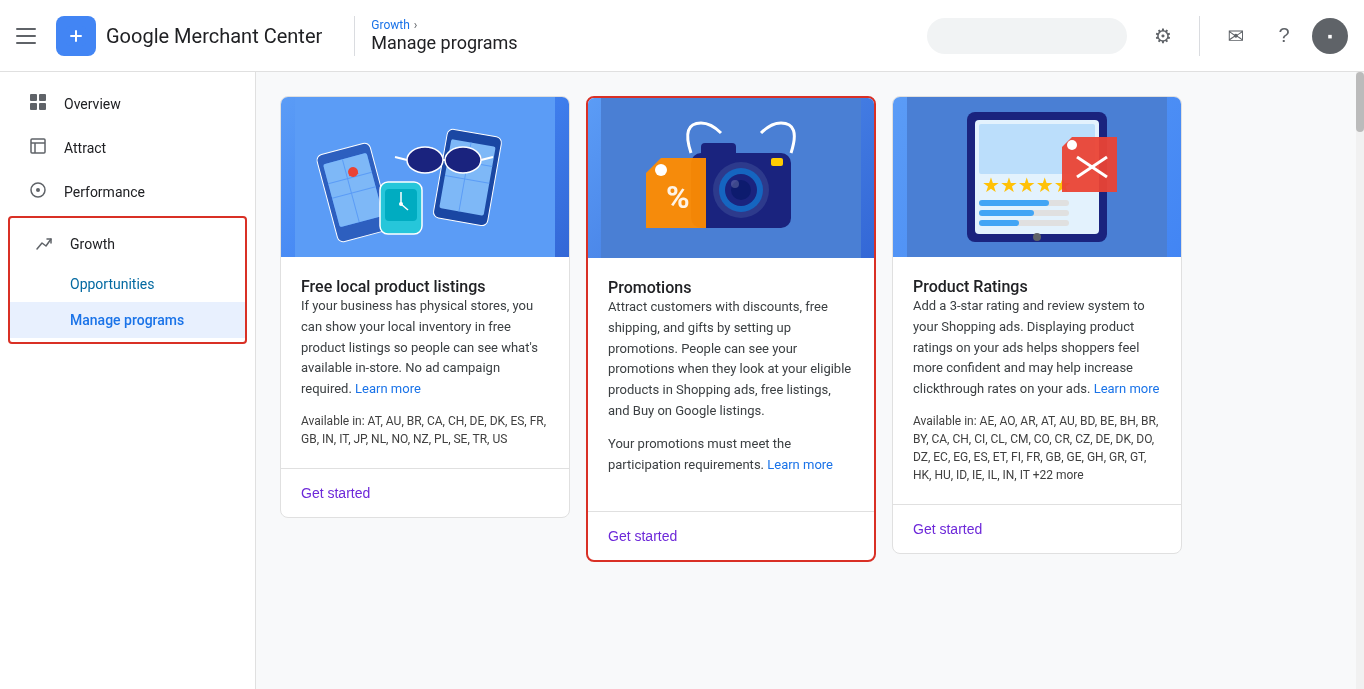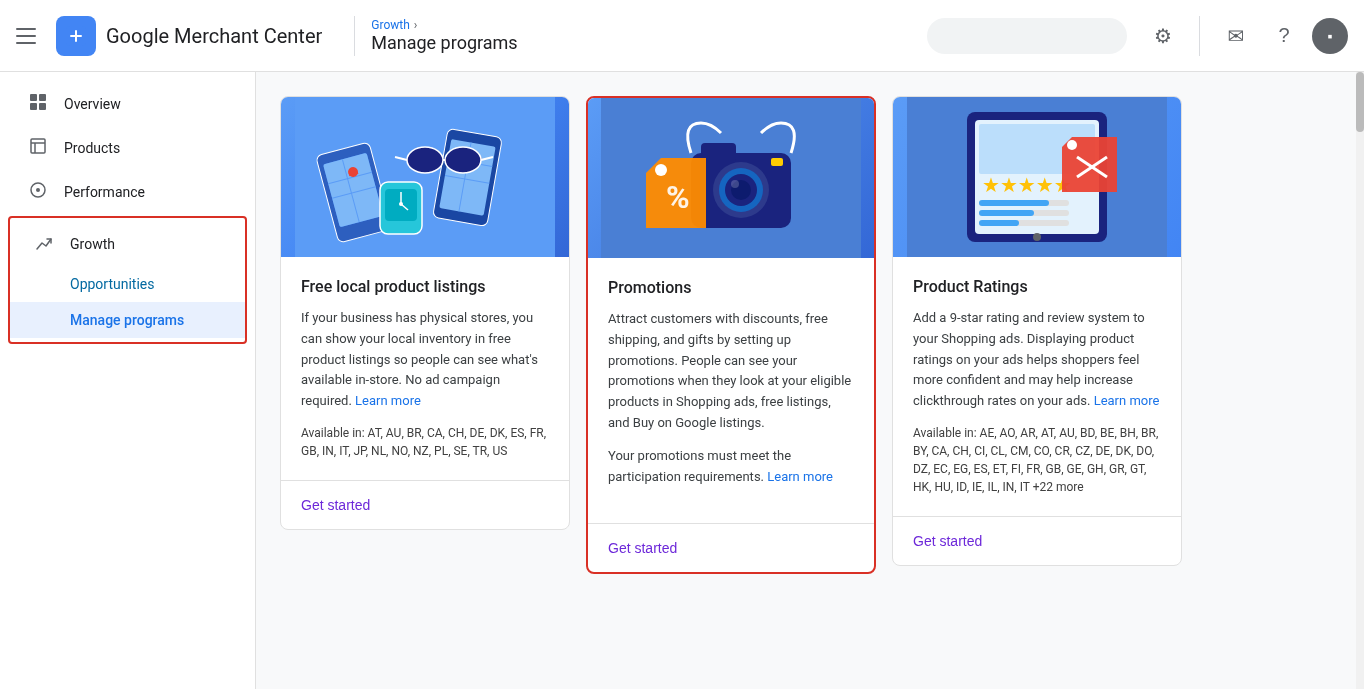--- a/index.html
+++ b/index.html
@@ -178,21 +178,21 @@
     .img-ratings {
       background: linear-gradient(135deg, #5b9cf6 0%, #4285f4 100%);
       display: flex; align-items: center; justify-content: center;
     }
 
     .card-body {
       padding: 20px;
       flex: 1;
     }
     .card-title {
-      font-size: 16px; font-weight: 500; color: #202124; margin-bottom: 12px;
+      font-size: 16px; font-weight: 500; color: #202124; 
     }
     .card-description {
       font-size: 13px; color: #3c4043; line-height: 1.6; margin-bottom: 12px;
     }
     .card-description a {
       color: #1a73e8; text-decoration: none;
     }
     .card-available {
       font-size: 12px; color: #404040; line-height: 1.5;
     }
@@ -274,21 +274,21 @@
       <span>Overview</span>
     </div>
     <div class="sidebar-item">
       <span class="sidebar-item-icon">
         <svg width="18" height="18" viewBox="0 0 18 18" fill="none">
           <rect x="2" y="2" width="14" height="14" rx="1" stroke="#5f6368" stroke-width="1.5" fill="none"></rect>
           <line x1="2" y1="6" x2="16" y2="6" stroke="#5f6368" stroke-width="1.5"></line>
           <line x1="6" y1="6" x2="6" y2="16" stroke="#5f6368" stroke-width="1.5"></line>
         </svg>
       </span>
-      <span>Products</span>
+      <span>Attract</span>
     </div>
     <div class="sidebar-item">
       <span class="sidebar-item-icon">
         <svg width="18" height="18" viewBox="0 0 18 18" fill="none">
           <circle cx="9" cy="9" r="7" stroke="#5f6368" stroke-width="1.5" fill="none"></circle>
           <circle cx="9" cy="9" r="2" fill="#5f6368"></circle>
         </svg>
       </span>
       <span>Performance</span>
     </div>
@@ -443,21 +443,21 @@
               <path d="M0,10 L10,0 L55,0 L55,55 L0,55 Z" fill="#ea4335" opacity="0.95"></path>
               <circle cx="10" cy="8" r="5" fill="#fff"></circle>
               <line x1="15" y1="20" x2="45" y2="40" stroke="#fff" stroke-width="3"></line>
               <line x1="15" y1="40" x2="45" y2="20" stroke="#fff" stroke-width="3"></line>
             </g>
           </svg>
         </div>
         <div class="card-body">
           <div class="card-title">Product Ratings</div>
           <div class="card-description">
-            <span>Add a 9-star rating and review system to your Shopping ads. Displaying product ratings on your ads helps shoppers feel more confident and may help increase clickthrough rates on your ads. </span><a href="#">Learn more</a>
+            <span>Add a 3-star rating and review system to your Shopping ads. Displaying product ratings on your ads helps shoppers feel more confident and may help increase clickthrough rates on your ads. </span><a href="#">Learn more</a>
           </div>
           <div class="card-available">Available in: AE, AO, AR, AT, AU, BD, BE, BH, BR, BY, CA, CH, CI, CL, CM, CO, CR, CZ, DE, DK, DO, DZ, EC, EG, ES, ET, FI, FR, GB, GE, GH, GR, GT, HK, HU, ID, IE, IL, IN, IT +22 more</div>
         </div>
         <div class="card-footer">
           <button class="get-started-btn">Get started</button>
         </div>
       </div>
 
     </div>
   </main>

